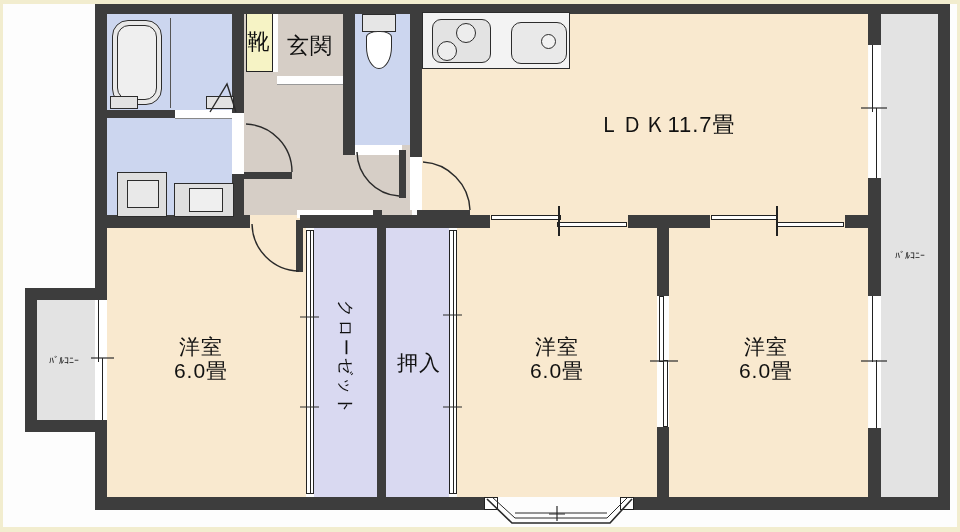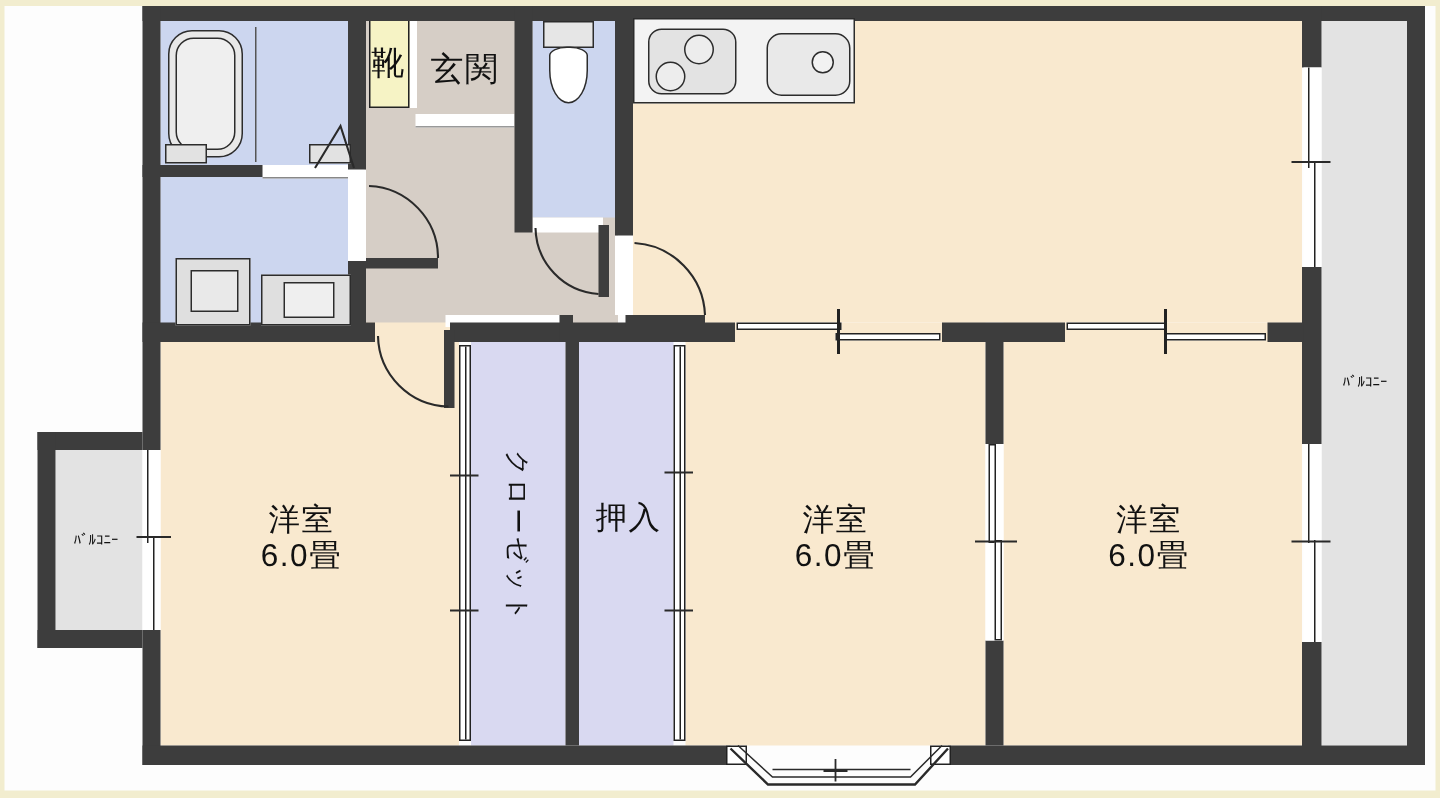--- a/index.html
+++ b/index.html
@@ -155,27 +155,28 @@
     <path d="M 861 108 L 887 108" stroke="#2a2a2a" stroke-width="1.2"></path>
     <path d="M 861 361 L 887 361" stroke="#2a2a2a" stroke-width="1.2"></path>
     <path d="M 650 361 L 678 361" stroke="#2a2a2a" stroke-width="1.2"></path>
 
     <path d="M 300 317 L 319 317 M 300 407 L 319 407" stroke="#2a2a2a" stroke-width="1.2"></path>
     <path d="M 443 315 L 462 315 M 443 407 L 462 407" stroke="#2a2a2a" stroke-width="1.2"></path>
   </svg>
 
   <div class="lbl lbl-big" style="left:259px;top:42px">靴</div>
   <div class="lbl lbl-big" style="left:310px;top:46px">玄関</div>
+  <div class="lbl lbl-big" style="left:667px;top:125px">ＬＤＫ11.7畳</div>
 
   <div class="lbl lbl-room" style="left:201px;top:347px">洋室</div>
   <div class="lbl lbl-room" style="left:201px;top:371px">6.0畳</div>
   <div class="lbl lbl-room" style="left:557px;top:347px">洋室</div>
   <div class="lbl lbl-room" style="left:557px;top:371px">6.0畳</div>
   <div class="lbl lbl-room" style="left:766px;top:347px">洋室</div>
   <div class="lbl lbl-room" style="left:766px;top:371px">6.0畳</div>
 
   <div class="lbl lbl-vert" style="left:345px;top:358px">クローゼット</div>
-  <div class="lbl lbl-room" style="left:419px;top:346px">押入</div>
+  <div class="lbl lbl-room" style="left:419px;top:363px">押入</div>
 
   <div class="lbl lbl-small" style="left:64px;top:360px">ﾊﾞﾙｺﾆｰ</div>
   <div class="lbl lbl-small" style="left:910px;top:255px">ﾊﾞﾙｺﾆｰ</div>
 
 </div>
 
 </body></html>

